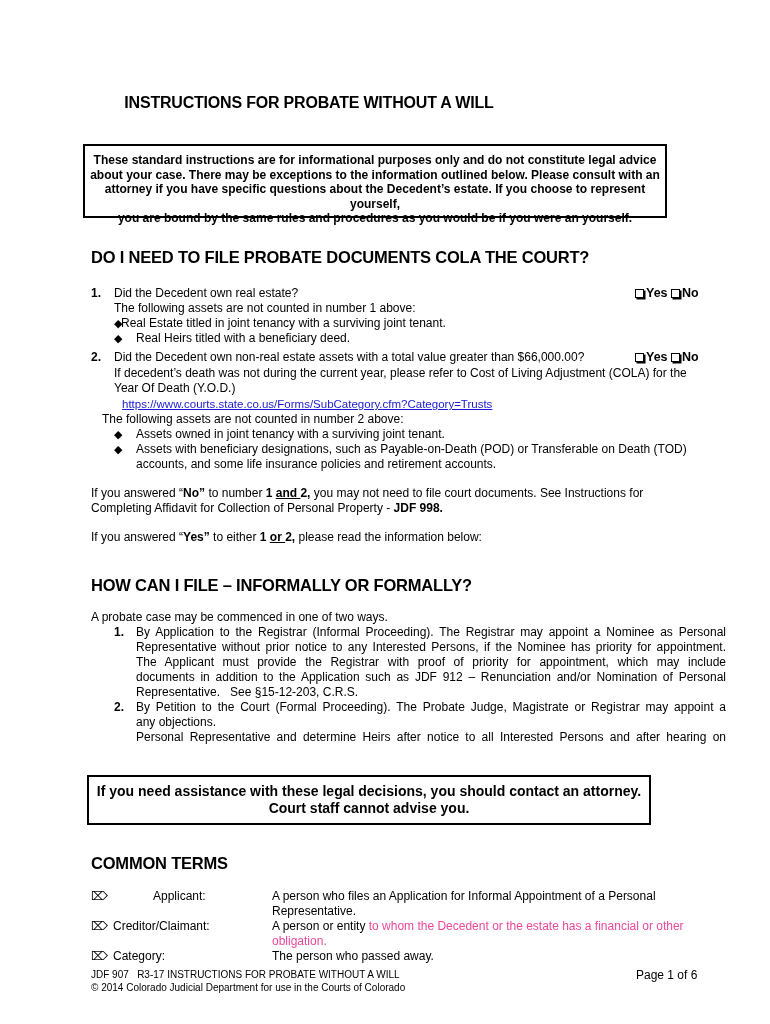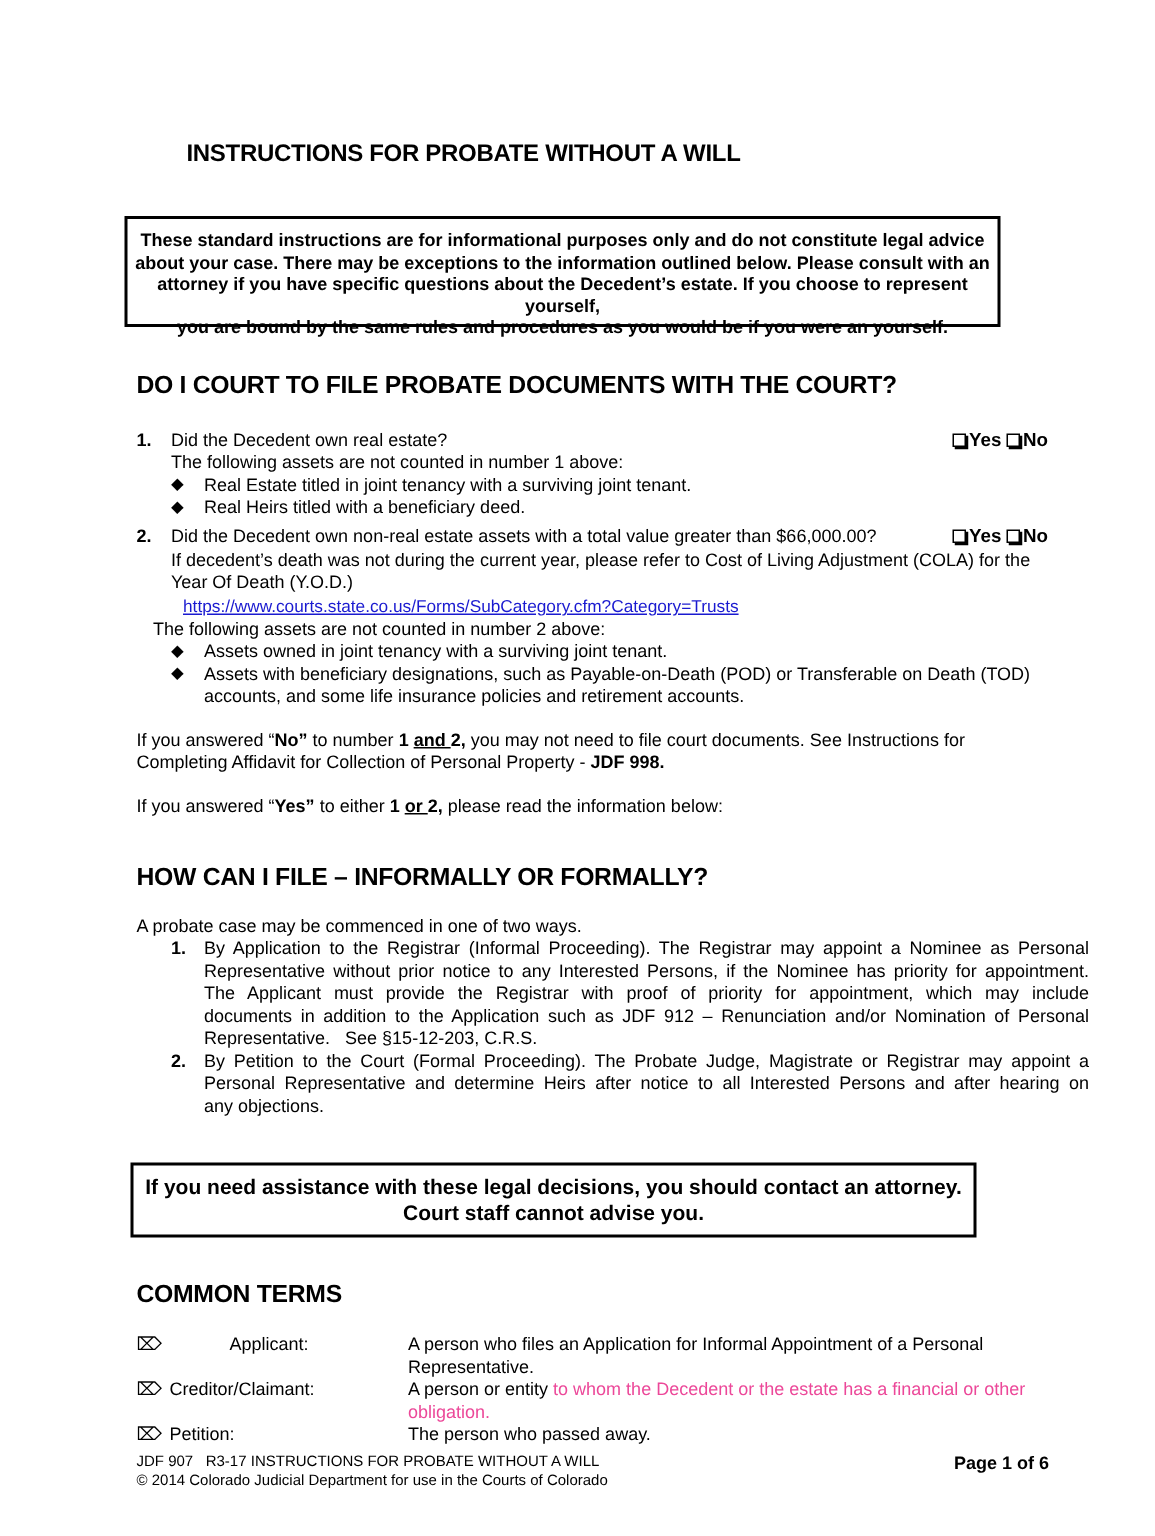--- a/index.html
+++ b/index.html
@@ -27,34 +27,34 @@
 
 <div class="abs title">INSTRUCTIONS FOR PROBATE WITHOUT A WILL</div>
 
 <div class="abs box disclaimer">
   <div>These standard instructions are for informational purposes only and do not constitute legal advice</div>
   <div>about your case. There may be exceptions to the information outlined below. Please consult with an</div>
   <div>attorney if you have specific questions about the Decedent’s estate. If you choose to represent yourself,</div>
   <div>you are bound by the same rules and procedures as you would be if you were an yourself.</div>
 </div>
 
-<div class="abs h2" style="left:91px; top:248px;">DO I COURT TO FILE PROBATE DOCUMENTS WITH THE COURT?</div>
+<div class="abs h2" style="left:91px; top:248px;">DO I NEED TO FILE PROBATE DOCUMENTS COLA THE COURT?</div>
 
 <div class="abs txt" style="left:91px; top:286px; width:640px;">
   <span class="num" style="left:0;">1.</span>
   <span style="position:absolute; left:23px;">Did the Decedent own real estate?</span>
   <span class="chk" style="position:absolute; left:544px; top:0;">
     <span><span class="cb"></span><span>Yes</span></span>
     <span><span class="cb"></span><span>No</span></span>
   </span>
 </div>
 <div class="abs txt" style="left:114px; top:301px;">The following assets are not counted in number 1 above:</div>
 <div class="abs txt" style="left:114px; top:316px;">
   <span class="bullet" style="left:0;">◆</span>
-  <span style="margin-left:22px;">Real Estate titled in joint tenancy with a surviving joint tenant.</span>
+  <span style="margin-left:7px;">Real Estate titled in joint tenancy with a surviving joint tenant.</span>
 </div>
 <div class="abs txt" style="left:114px; top:331px;">
   <span class="bullet" style="left:0;">◆</span>
   <span style="margin-left:22px;">Real Heirs titled with a beneficiary deed.</span>
 </div>
 
 <div class="abs txt" style="left:91px; top:350px; width:640px;">
   <span class="num" style="left:0;">2.</span>
   <span style="position:absolute; left:23px; white-space:nowrap;">Did the Decedent own non-real estate assets with a total value greater than $66,000.00?</span>
   <span class="chk" style="position:absolute; left:544px; top:0;">
@@ -98,22 +98,22 @@
     <div style="text-align-last:justify;">Representative without prior notice to any Interested Persons, if the Nominee has priority for appointment.</div>
     <div style="text-align-last:justify;">The Applicant must provide the Registrar with proof of priority for appointment, which may include</div>
     <div style="text-align-last:justify;">documents in addition to the Application such as JDF 912 – Renunciation and/or Nomination of Personal</div>
     <div style="white-space:pre;">Representative.   See §15-12-203, C.R.S.</div>
   </div>
 </div>
 <div class="abs txt" style="left:114px; top:700px; width:612px;">
   <span class="num" style="left:0; top:0;">2.</span>
   <div style="margin-left:22px;" class="just">
     <div style="text-align-last:justify;">By Petition to the Court (Formal Proceeding). The Probate Judge, Magistrate or Registrar may appoint a</div>
+    <div>any objections.</div>
     <div style="text-align-last:justify;">Personal Representative and determine Heirs after notice to all Interested Persons and after hearing on</div>
-    <div>any objections.</div>
   </div>
 </div>
 
 <div class="abs box help">
   <div>If you need assistance with these legal decisions, you should contact an attorney.</div>
   <div>Court staff cannot advise you.</div>
 </div>
 
 <div class="abs h2" style="left:91px; top:854px;">COMMON TERMS</div>
 
@@ -126,19 +126,19 @@
 
 <div class="abs txt" style="left:91px; top:919px; width:640px;">
   <span>⌦</span>
   <span style="position:absolute; left:22px;">Creditor/Claimant:</span>
   <span style="position:absolute; left:181px; white-space:nowrap;"><span>A person or entity</span><span class="grey"> to whom the Decedent or the estate has a financial or other</span></span>
 </div>
 <div class="abs txt grey" style="left:272px; top:934px;">obligation.</div>
 
 <div class="abs txt" style="left:91px; top:949px; width:640px;">
   <span>⌦</span>
-  <span style="position:absolute; left:22px;">Petition:</span>
+  <span style="position:absolute; left:22px;">Category:</span>
   <span style="position:absolute; left:181px;">The person who passed away.</span>
 </div>
 
 <div class="abs footer" style="left:91px; top:968px; white-space:pre;">JDF 907   R3-17 INSTRUCTIONS FOR PROBATE WITHOUT A WILL</div>
 <div class="abs footer" style="left:91px; top:981px;">© 2014 Colorado Judicial Department for use in the Courts of Colorado</div>
-<div class="abs" style="left:636px; top:968px; font-size:12px;font-weight:bold;">Page 1 of 6</div>
+<div class="abs" style="left:636px; top:968px; font-size:12px;">Page 1 of 6</div>
 
 </body></html>

